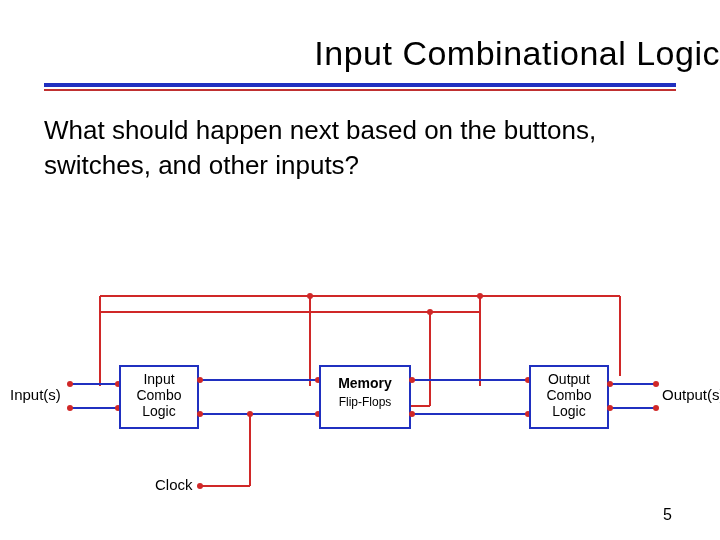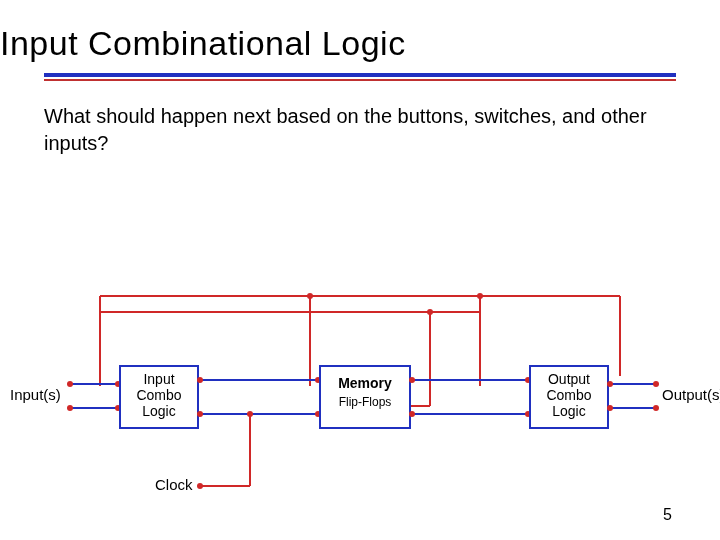--- a/index.html
+++ b/index.html
@@ -1,20 +1,20 @@
 <!DOCTYPE html>
 <html><head>
 <meta charset="utf-8">
 <style>
 html,body{margin:0;padding:0}
 body{width:720px;height:540px;background:#fff;font-family:Arial,Helvetica,sans-serif;position:relative}
-.title{font-size:34px;text-align:left;padding-top:24px;letter-spacing:.5px}
+.title{font-size:34px;text-align:right;padding-top:34px;letter-spacing:.5px}
 .underline{margin:10px 44px 0 44px;height:4px;background:#2030c0;position:relative}
 .underline::after{content:"";position:absolute;left:0;right:0;top:6px;height:2px;background:#c03030}
-.body-text{font-size:20px;padding:26px 44px 0 44px;line-height:1.35}
+.body-text{font-size:26px;padding:26px 44px 0 44px;line-height:1.35}
 svg{position:absolute;left:0;top:276px}
 .blk{fill:#fff;stroke:#2030c0;stroke-width:2}
 .wire-b{stroke:#2030c0;stroke-width:2;fill:none}
 .wire-r{stroke:#d02828;stroke-width:2;fill:none}
 .dot-r{fill:#d02828}
 .lab{font-size:14px;text-anchor:middle}
 .lab-small{font-size:12px;text-anchor:middle}
 .side{font-size:15px}
 .pg{position:absolute;right:48px;bottom:16px;font-size:16px}
 </style>

